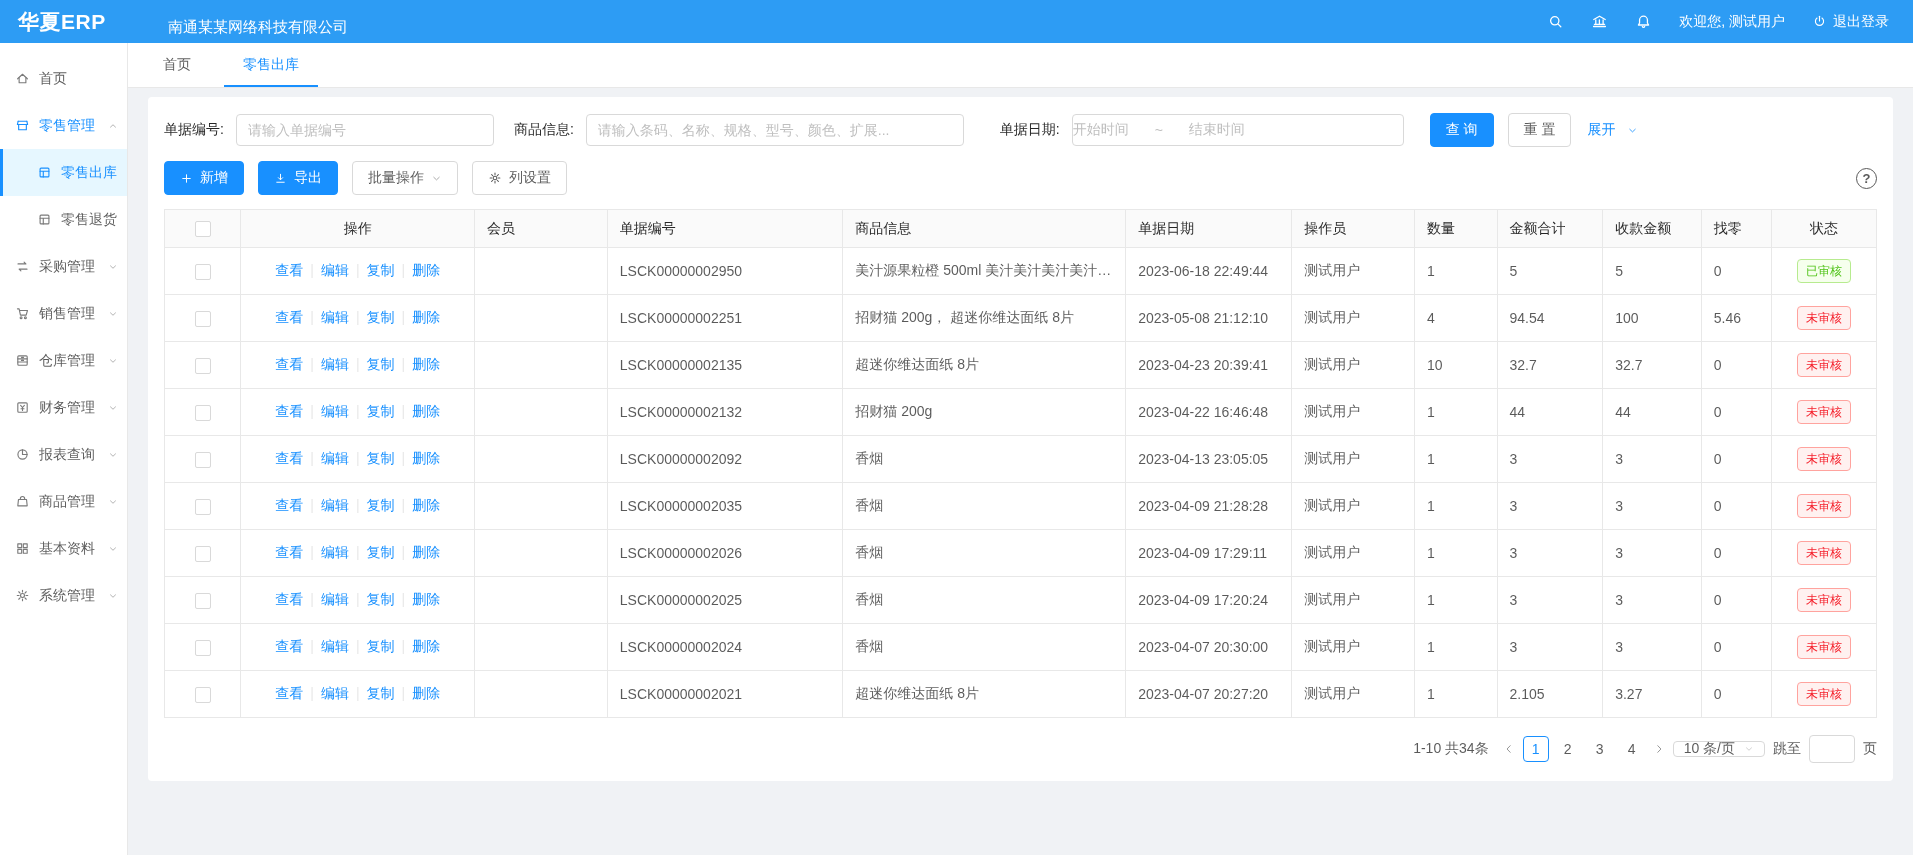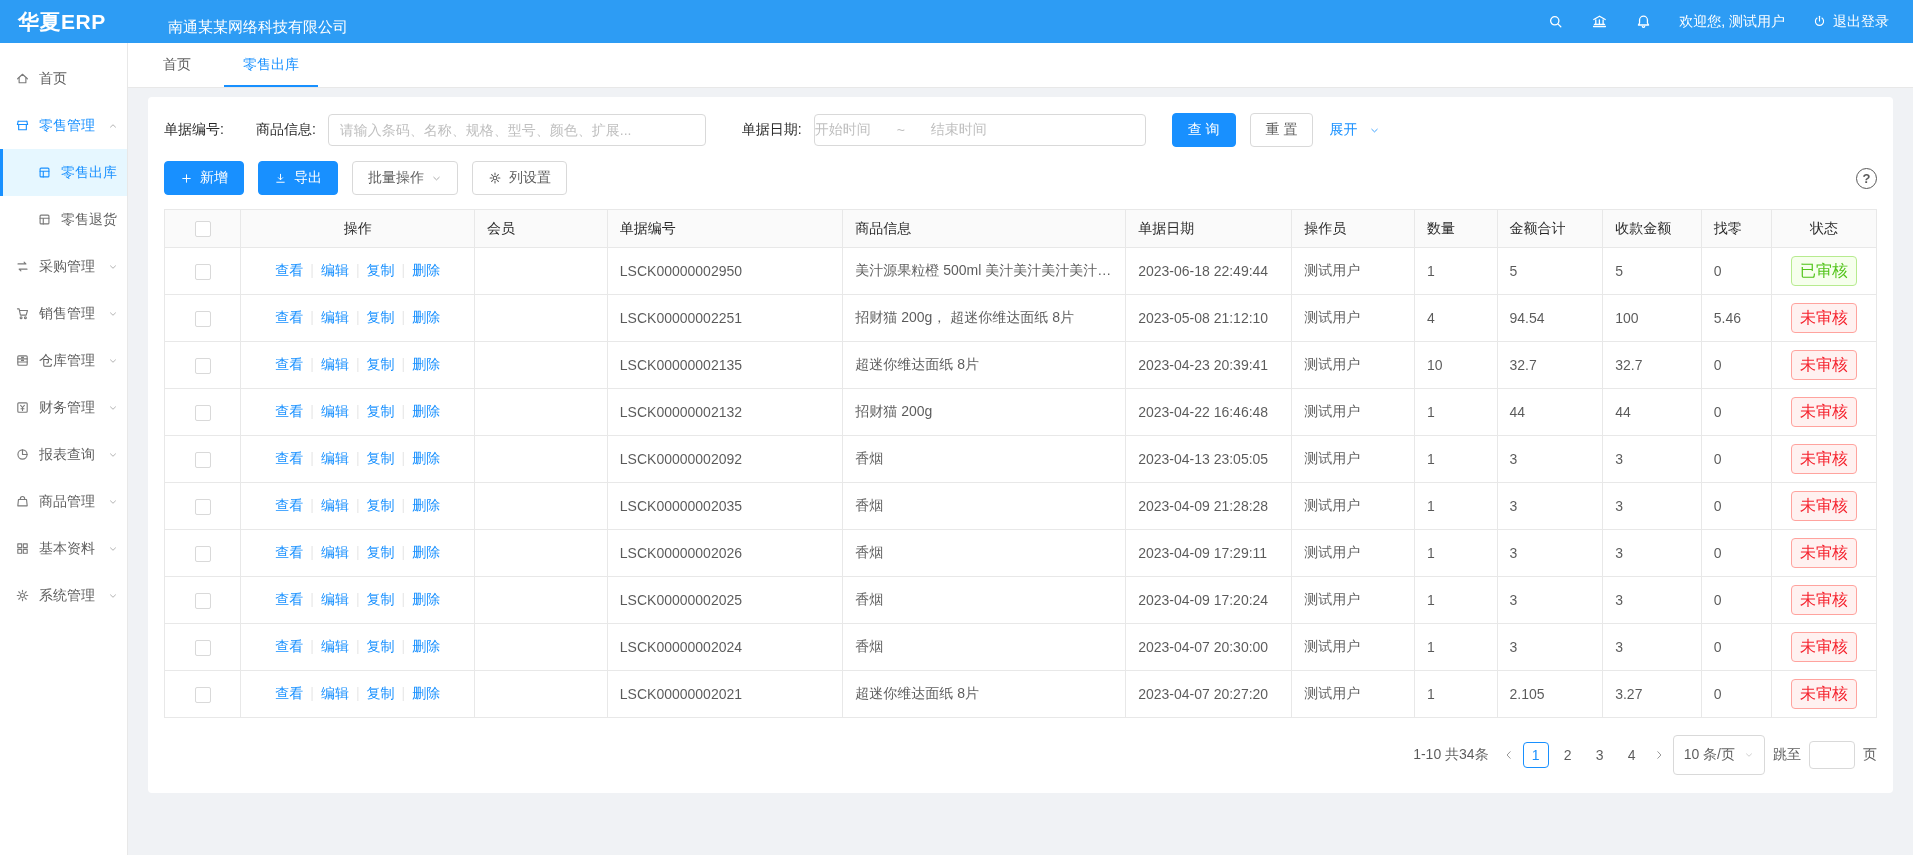--- a/index.html
+++ b/index.html
@@ -60,32 +60,32 @@
 
   
   table.grid { width:100%; border-collapse:collapse; table-layout:fixed; margin-top:14px; }
   .grid th, .grid td { border:1px solid #e8e8e8; padding:0 12px; text-align:left; overflow:hidden; white-space:nowrap; text-overflow:ellipsis; font-weight:normal; }
   .grid th { height:38px; background:#fafafa; color:rgba(0,0,0,0.85); }
   .grid td { height:47px; color:rgba(0,0,0,0.65); }
   .center { text-align:center !important; }
   .cb { width:16px; height:16px; border:1px solid #d9d9d9; border-radius:2px; background:#fff; display:inline-block; vertical-align:middle; cursor:pointer; }
   .action-link { color:#1890ff; cursor:pointer; text-decoration:none; }
   .sep { color:#e8e8e8; margin:0 7px; }
-  .badge { display:inline-block; padding:2px 8px; border-radius:4px; font-size:16px; line-height:1.5; }
+  .badge { display:inline-block; padding:2px 8px; border-radius:4px; font-size:12px; line-height:1.5; }
   .badge.approved { color:#52c41a; background:#f6ffed; border:1px solid #b7eb8f; }
   .badge.pending  { color:#f5222d; background:#fff1f0; border:1px solid #ffa39e; }
 
   
   .pagination { display:flex; justify-content:flex-end; align-items:center; gap:8px; margin-top:17px; }
   .pg-total { margin-right:6px; }
   .pg-pages { display:inline-flex; align-items:center; gap:6px; }
   .pg-num { min-width:26px; height:26px; display:inline-flex; align-items:center; justify-content:center; border-radius:4px; cursor:pointer; }
   .pg-current { border:1px solid #1890ff; color:#1890ff; }
   .pg-arrow { color:#8c8c8c; cursor:pointer; }
-  .pg-size { height:40px; border:1px solid #d9d9d9; border-radius:4px; display:inline-flex; align-items:center; gap:9px; padding:0 10px; cursor:pointer; color:rgba(0,0,0,0.65); }
+  .pg-size { height:16px; border:1px solid #d9d9d9; border-radius:4px; display:inline-flex; align-items:center; gap:9px; padding:0 10px; cursor:pointer; color:rgba(0,0,0,0.65); }
   .pg-size .chev { color:#bfbfbf; }
   .jump-input { width:46px; height:28px; border:1px solid #d9d9d9; border-radius:4px; outline:none; font:inherit; padding:0 6px; }
 </style>
 </head>
 <body>
 
 <div class="topbar">
   <div class="logo">华夏ERP</div>
   <div class="company">南通某某网络科技有限公司</div>
   <div class="topbar-right">
@@ -285,20 +285,21 @@
   <div class="main">
     <div class="tabbar" id="tabbar">
         <div class="tab">首页</div>
         <div class="tab active">零售出库</div>
       </div>
 
     <div class="card">
 
       <div class="filter-row">
         <span class="f-label">单据编号:</span>
+        <input class="f-input w258" placeholder="请输入单据编号" style="">
         <span class="f-label ml20">商品信息:</span>
         <input class="f-input w378" placeholder="请输入条码、名称、规格、型号、颜色、扩展..." style="">
         <span class="f-label ml36">单据日期:</span>
         <div class="date-range">
           <span>开始时间</span>
           <span>~</span>
           <span>结束时间</span>
         </div>
         <button class="btn primary ml26">查 询</button>
         <button class="btn ml14">重 置</button>

